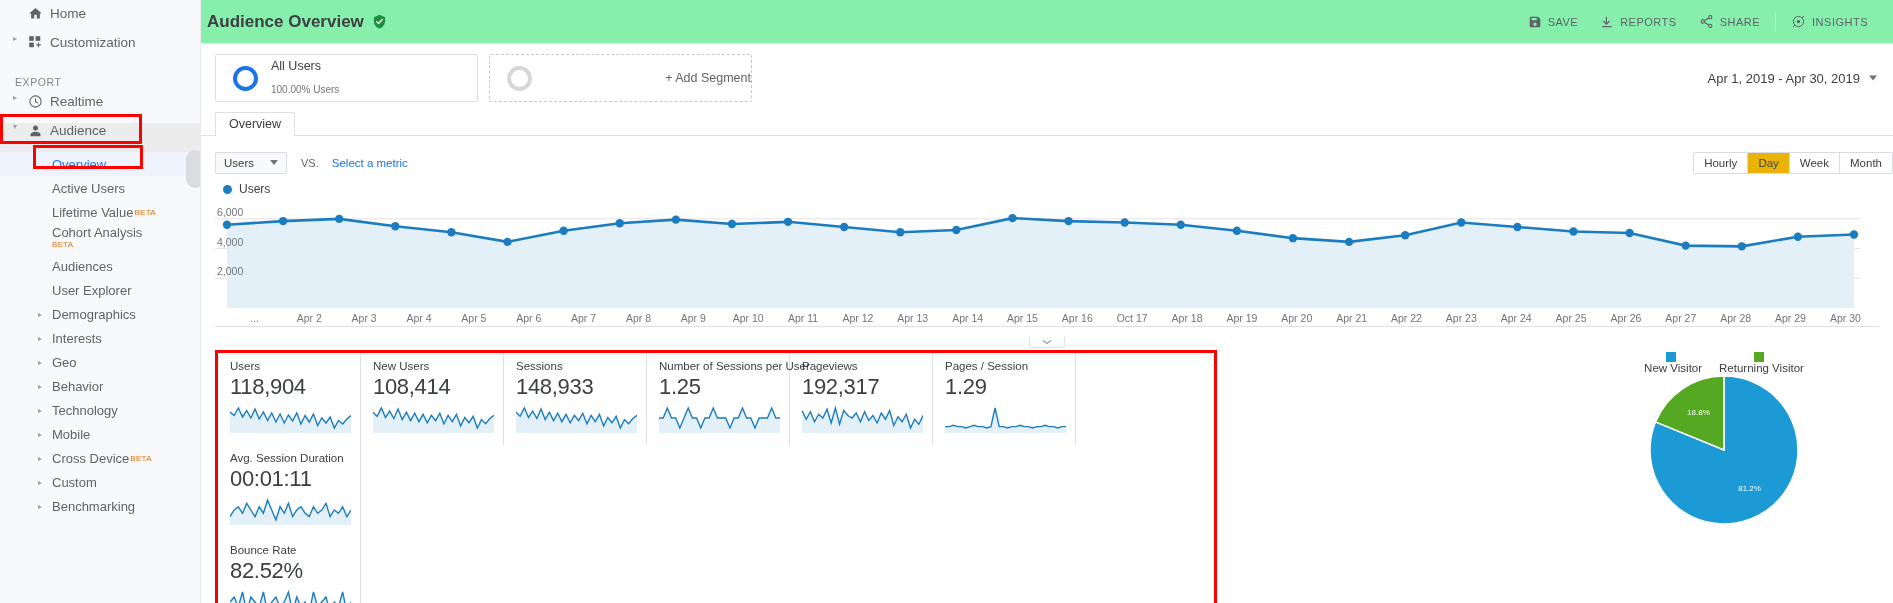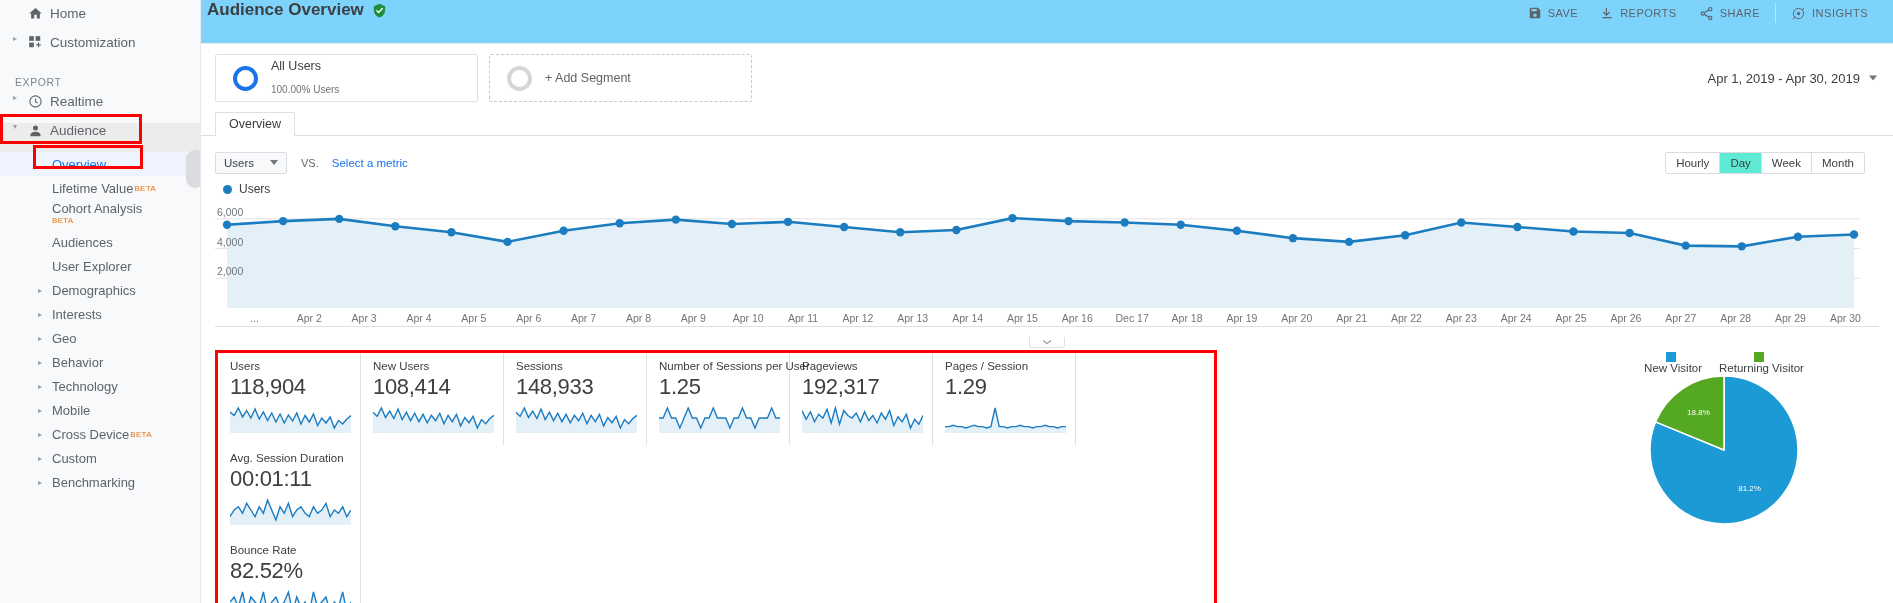--- a/index.html
+++ b/index.html
@@ -72,22 +72,22 @@
   .scroll-nub {
     position: absolute; right: -4px; top: 150px;
     width: 18px; height: 38px; border-radius: 9px;
     background: #dadce0;
   }
 
   
   .main { flex: 1; height: 603px; position: relative; background: #fff; overflow: hidden; }
 
   .topbar {
-    height: 44px; display: flex; align-items: flex-start;
-    padding: 0 14px 0 0; background: #7dd3fc;
+    height: 44px; display: flex; align-items: center;
+    padding: 0 14px 0 0; background: #86efac;
     border-bottom: 1px solid #e8eaed;
   }
   .page-title {
     font-size: 17px; color: #3c4043; font-weight: 700;
     margin-left: 6px; display: flex; align-items: center;
   }
   .shield { margin-left: 8px; display: flex; }
   .topactions { margin-left: auto; display: flex; align-items: center; gap: 0; }
   .taction {
     display: flex; align-items: center; gap: 6px;
@@ -95,21 +95,21 @@
     padding: 0 11px; height: 26px; cursor: pointer;
   }
   .tsep { width: 1px; height: 20px; background: #dadce0; margin: 0 4px; }
 
   
   .segbar { display: flex; padding: 10px 14px 10px 14px; gap: 11px; position: relative; }
   .segcard {
     width: 263px; height: 48px; border: 1px solid #e0e0e0; background: #fff;
     display: flex; align-items: center; padding-left: 17px; border-radius: 2px;
   }
-  .segcard.dashed { border: 1px dashed #c8c8c8; }
+  .segcard.dashed { border: 1px dashed #c8c8c8; justify-content: space-between; }
   .ring { width: 25px; height: 25px; border-radius: 50%; border: 4px solid #1a73e8; }
   .ring.gray { border-color: #d6d6d6; }
   .segtext { margin-left: 13px; line-height: 1.25; }
   .segtitle { font-size: 12.5px; color: #3c4043; }
   .segsub { font-size: 10px; color: #70757a; margin-top: 9px; }
   .addseg { margin-left: 13px; font-size: 12.5px; color: #5f6368; }
   .daterange {
     position: absolute; right: 16px; top: 50%; transform: translateY(-50%);
     font-size: 13px; color: #3c4043; display: flex; align-items: center; gap: 9px;
   }
@@ -125,27 +125,27 @@
 
   
   .metricrow { display: flex; align-items: center; padding: 9px 14px 0 14px; position: relative; height: 44px; }
   .dropdown {
     border: 1px solid #dadce0; background: #f8f9fa; border-radius: 2px;
     font-size: 11.5px; color: #3c4043; padding: 4px 8px;
     display: flex; align-items: center; gap: 16px;
   }
   .vs { font-size: 11px; color: #5f6368; margin-left: 14px; }
   .selmetric { font-size: 11.5px; color: #1a73e8; margin-left: 13px; }
-  .granbtns { position: absolute; right: 28px; display: flex; border: 1px solid #dadce0; border-radius: 2px; overflow: hidden; }
+  .granbtns { position: absolute; right: 0; display: flex; border: 1px solid #dadce0; border-radius: 2px; overflow: hidden; }
   .granbtn {
     font-size: 11.5px; color: #3c4043; padding: 4px 10px; background: #fff;
     border-right: 1px solid #dadce0;
   }
   .granbtn:last-child { border-right: none; }
-  .granbtn.active { background: #5eead4; }
+  .granbtn.active { background: #eab308; }
 
   
   .chartwrap { position: relative; padding: 0 14px; }
   .chartlegend { display: flex; align-items: center; gap: 7px; font-size: 12px; color: #3c4043; padding: 2px 0 4px 8px; }
   .ldot { width: 9px; height: 9px; border-radius: 50%; background: #1c7cc0; }
   .chartsvg { display: block; }
   .xaxis { display: flex; padding-left: 12px; padding-right: 6px; margin-top: 2px; }
   .xtick { flex: 1; text-align: center; font-size: 10.5px; color: #70757a; white-space: nowrap; }
   .pullhandle {
     width: 36px; height: 11px; background: #fff; border: 1px solid #e0e0e0; border-top: none;
@@ -219,20 +219,23 @@
       <span class="navicon">
         <svg width="15" height="15" viewBox="0 0 24 24">
             <path fill="#5f6368" d="M12 12a4 4 0 1 0 0-8 4 4 0 0 0 0 8zm0 2c-4 0-8 2-8 4.5V21h16v-2.5C20 16 16 14 12 14z"></path>
           </svg>
       </span>
       <span class="lbl">Audience</span>
     </div>
 
     <div class="sub-item sel">
       <span>Overview</span>
+    </div>
+    <div class="sub-item">
+      <span>Active Users</span>
     </div>
     <div class="sub-item">
       <span>Lifetime Value</span>
         <span class="beta">BETA</span>
     </div>
     <div class="sub-item" style="height:30px;align-items:flex-start;padding-top:1px">
       <span>Cohort Analysis</span>
       <span class="beta-below">BETA</span>
     </div>
     <div class="sub-item">
@@ -430,21 +433,21 @@
           <div class="xtick">Apr 7</div>
           <div class="xtick">Apr 8</div>
           <div class="xtick">Apr 9</div>
           <div class="xtick">Apr 10</div>
           <div class="xtick">Apr 11</div>
           <div class="xtick">Apr 12</div>
           <div class="xtick">Apr 13</div>
           <div class="xtick">Apr 14</div>
           <div class="xtick">Apr 15</div>
           <div class="xtick">Apr 16</div>
-          <div class="xtick">Dec 17</div>
+          <div class="xtick">Oct 17</div>
           <div class="xtick">Apr 18</div>
           <div class="xtick">Apr 19</div>
           <div class="xtick">Apr 20</div>
           <div class="xtick">Apr 21</div>
           <div class="xtick">Apr 22</div>
           <div class="xtick">Apr 23</div>
           <div class="xtick">Apr 24</div>
           <div class="xtick">Apr 25</div>
           <div class="xtick">Apr 26</div>
           <div class="xtick">Apr 27</div>

